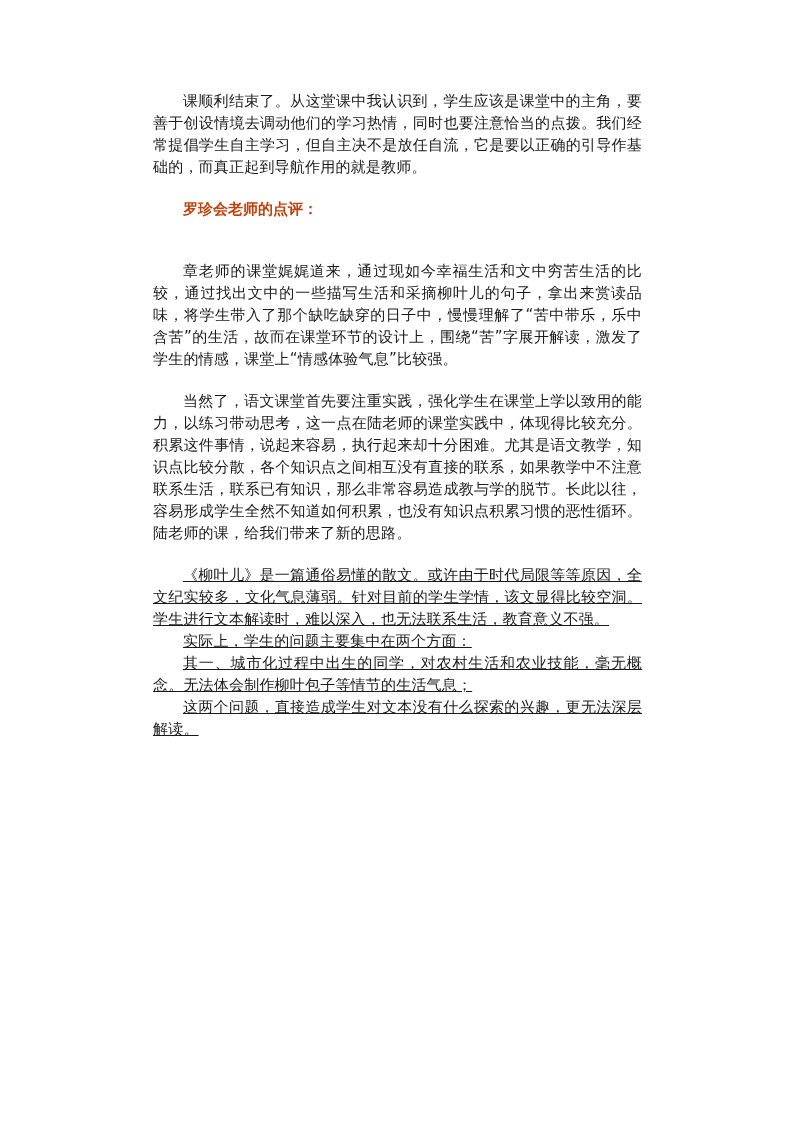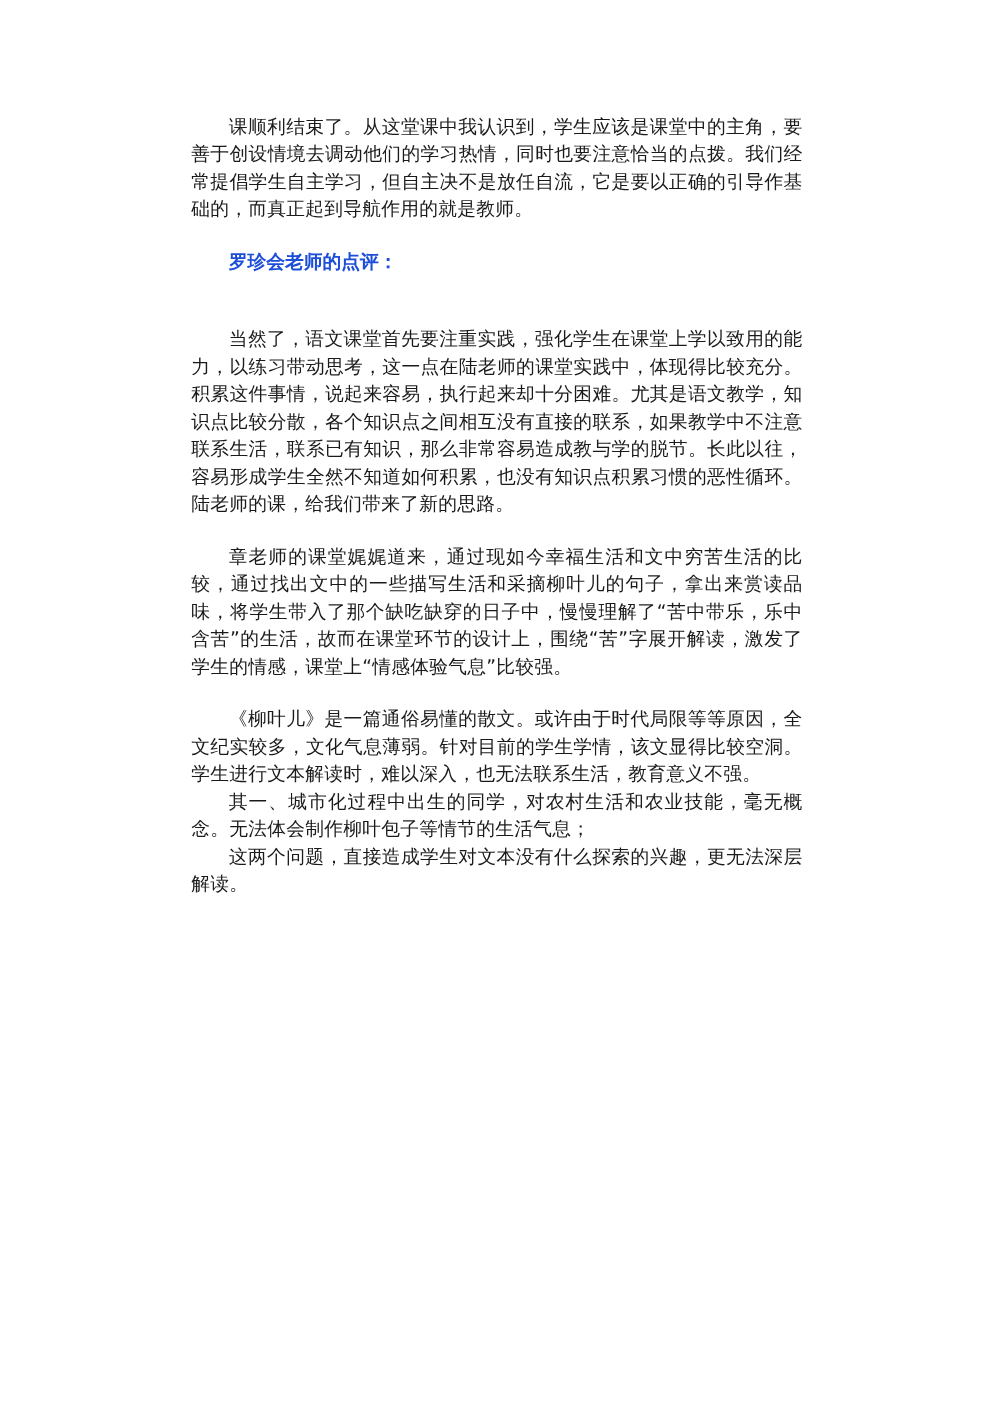--- a/index.html
+++ b/index.html
@@ -22,48 +22,50 @@
       text-align: justify;
       text-indent: 2em;
       color: #1a1a1a;
       letter-spacing: 0.2px;
     }
     .doc-paragraph.spaced {
       margin-bottom: 20px;
     }
     .doc-paragraph.tight {
       margin-bottom: 0;
+      text-decoration: underline;
     }
     .section-heading {
       font-size: 15px;
       line-height: 22px;
       font-weight: bold;
       text-indent: 2em;
-      color: #1d4ed8;
+      color: #c2410c;
       margin-top: 20px;
       margin-bottom: 40px;
     }
   </style>
 </head>
 <body>
 
 <div class="page">
 
   <p class="doc-paragraph spaced">课顺利结束了。从这堂课中我认识到，学生应该是课堂中的主角，要善于创设情境去调动他们的学习热情，同时也要注意恰当的点拨。我们经常提倡学生自主学习，但自主决不是放任自流，它是要以正确的引导作基础的，而真正起到导航作用的就是教师。</p>
 
   <h2 class="section-heading">罗珍会老师的点评：</h2>
 
 
+  <p class="doc-paragraph spaced">章老师的课堂娓娓道来，通过现如今幸福生活和文中穷苦生活的比较，通过找出文中的一些描写生活和采摘柳叶儿的句子，拿出来赏读品味，将学生带入了那个缺吃缺穿的日子中，慢慢理解了“苦中带乐，乐中含苦”的生活，故而在课堂环节的设计上，围绕“苦”字展开解读，激发了学生的情感，课堂上“情感体验气息”比较强。</p>
+
   <p class="doc-paragraph spaced">当然了，语文课堂首先要注重实践，强化学生在课堂上学以致用的能力，以练习带动思考，这一点在陆老师的课堂实践中，体现得比较充分。积累这件事情，说起来容易，执行起来却十分困难。尤其是语文教学，知识点比较分散，各个知识点之间相互没有直接的联系，如果教学中不注意联系生活，联系已有知识，那么非常容易造成教与学的脱节。长此以往，容易形成学生全然不知道如何积累，也没有知识点积累习惯的恶性循环。陆老师的课，给我们带来了新的思路。</p>
-
-  <p class="doc-paragraph spaced">章老师的课堂娓娓道来，通过现如今幸福生活和文中穷苦生活的比较，通过找出文中的一些描写生活和采摘柳叶儿的句子，拿出来赏读品味，将学生带入了那个缺吃缺穿的日子中，慢慢理解了“苦中带乐，乐中含苦”的生活，故而在课堂环节的设计上，围绕“苦”字展开解读，激发了学生的情感，课堂上“情感体验气息”比较强。</p>
 
 
 
   <p class="doc-paragraph tight">《柳叶儿》是一篇通俗易懂的散文。或许由于时代局限等等原因，全文纪实较多，文化气息薄弱。针对目前的学生学情，该文显得比较空洞。学生进行文本解读时，难以深入，也无法联系生活，教育意义不强。</p>
 
+  <p class="doc-paragraph tight">实际上，学生的问题主要集中在两个方面：</p>
 
   <p class="doc-paragraph tight">其一、城市化过程中出生的同学，对农村生活和农业技能，毫无概念。无法体会制作柳叶包子等情节的生活气息；</p>
 
 
   <p class="doc-paragraph tight">这两个问题，直接造成学生对文本没有什么探索的兴趣，更无法深层解读。</p>
 
 </div>
 
 </body></html>

